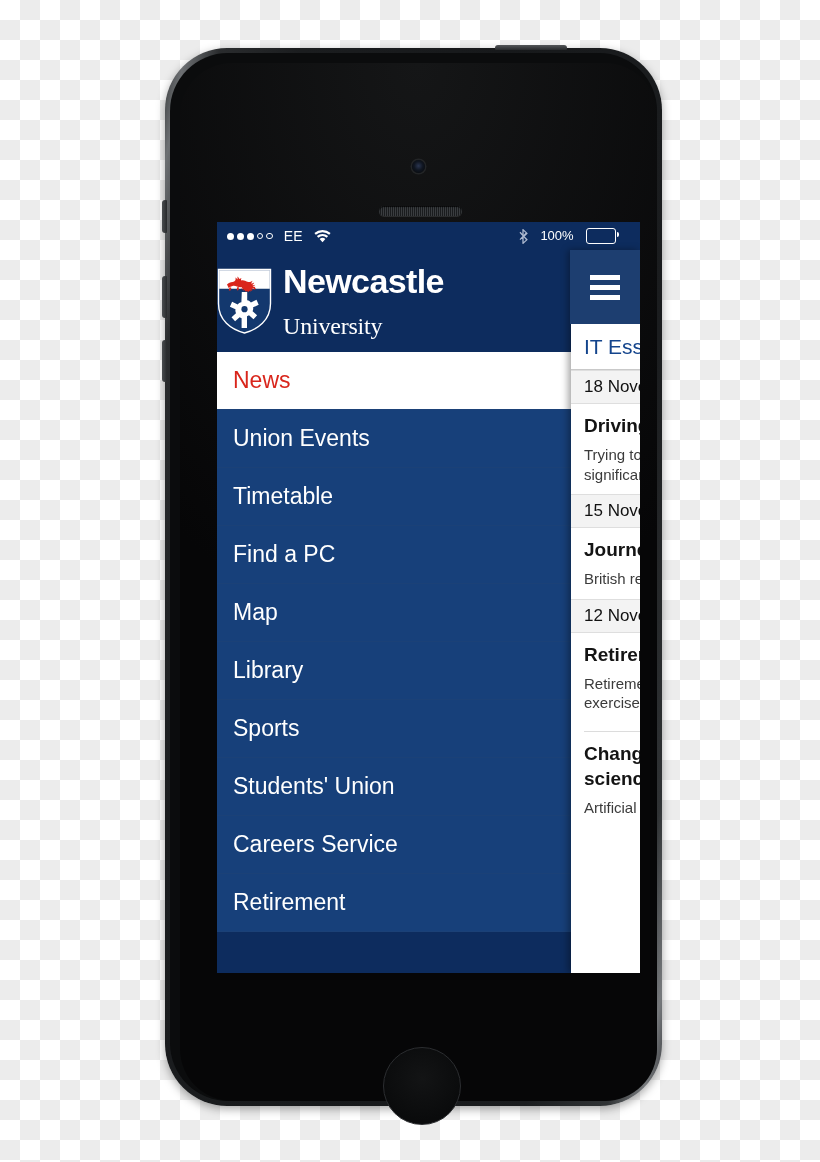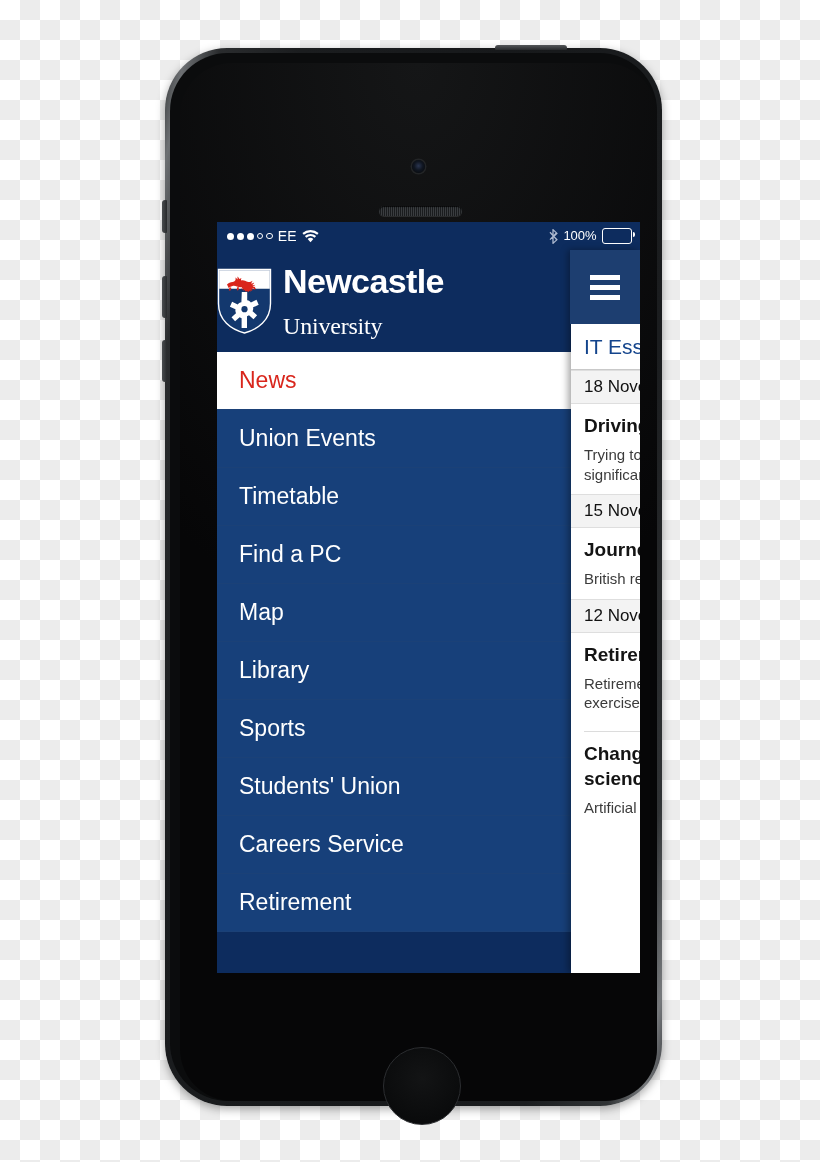--- a/index.html
+++ b/index.html
@@ -110,34 +110,34 @@
   #status-bar {
     position: relative;
     height: 28px;
     background: #0d2c5e;
     color: #ffffff;
     font-size: 14px;
     line-height: 28px;
   }
   #status-left {
     position: absolute; left: 10px; top: 0;
-    display: flex; align-items: center; gap: 5px; height: 28px;
+    display: flex; align-items: center; gap: 11px; height: 28px;
   }
   .dots { display: flex; gap: 3px; align-items: center; }
   .dot { width: 7px; height: 7px; border-radius: 50%; }
   .dot.on { background: #ffffff; }
   .dot.off { background: transparent; border: 1.3px solid #ffffff; width: 4.4px; height: 4.4px; }
   #carrier { font-size: 14px; letter-spacing: .2px; }
   #status-center {
     position: absolute; left: 0; right: 0; top: 0;
     text-align: center; font-weight: bold; font-size: 14px; margin-top: 20px;
   }
   #status-right {
-    position: absolute; right: 8px; top: 0;
-    display: flex; align-items: center; gap: 5px; height: 28px;
+    position: absolute; right: 24px; top: 0;
+    display: flex; align-items: center; gap: 12px; height: 28px;
     font-size: 13px;
   }
   #battery-shell {
     width: 26px; height: 12px;
     border: 1.3px solid #ffffff; border-radius: 3px;
     position: relative; padding: 1.2px;
   }
   #battery-fill { height: 100%; background: #ffffff; border-radius: 1px; }
   #battery-nub {
     position: absolute; right: -4px; top: 3px;
@@ -191,21 +191,21 @@
   #nav-list {
     position: absolute;
     left: 0; top: 130px;
     width: 354px;
     background: #0d2c5e;
     z-index: 2;
   }
   .nav-item {
     height: 58px;
     display: flex; align-items: center;
-    padding-left: 22px;
+    padding-left: 16px;
     color: #ffffff;
     font-size: 23px;
     border-bottom: 1px solid #1b4177;
     background: #17407a;
     box-sizing: border-box;
   }
   .nav-item.selected {
     background: #ffffff;
     color: #d9261c;
   }

